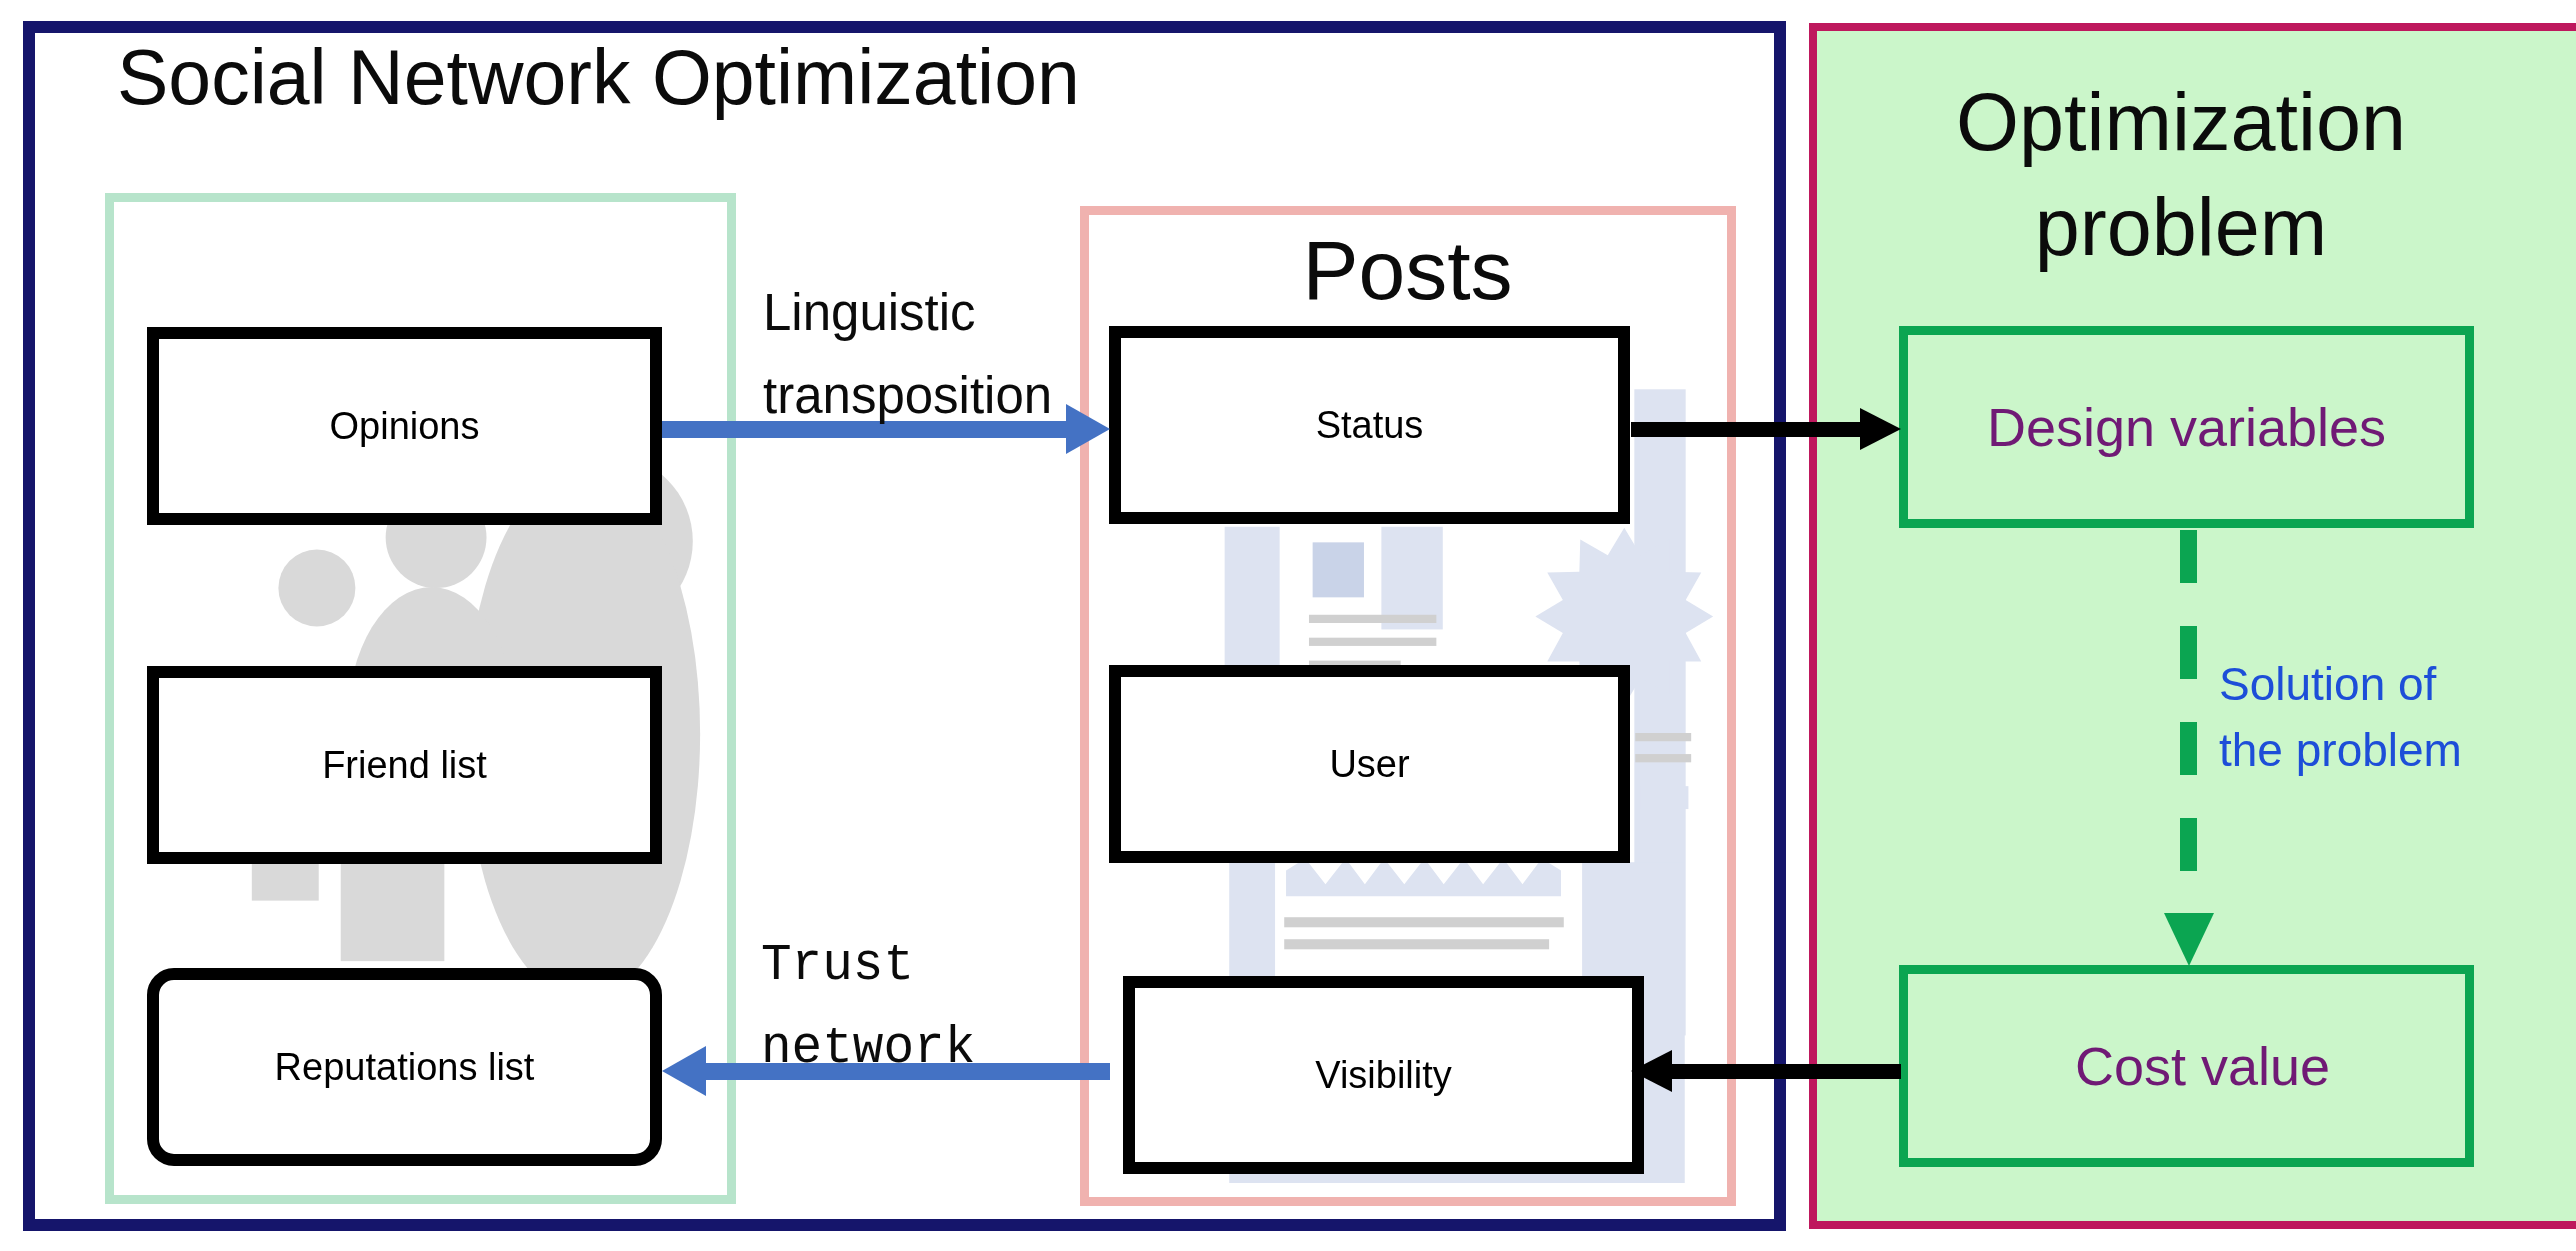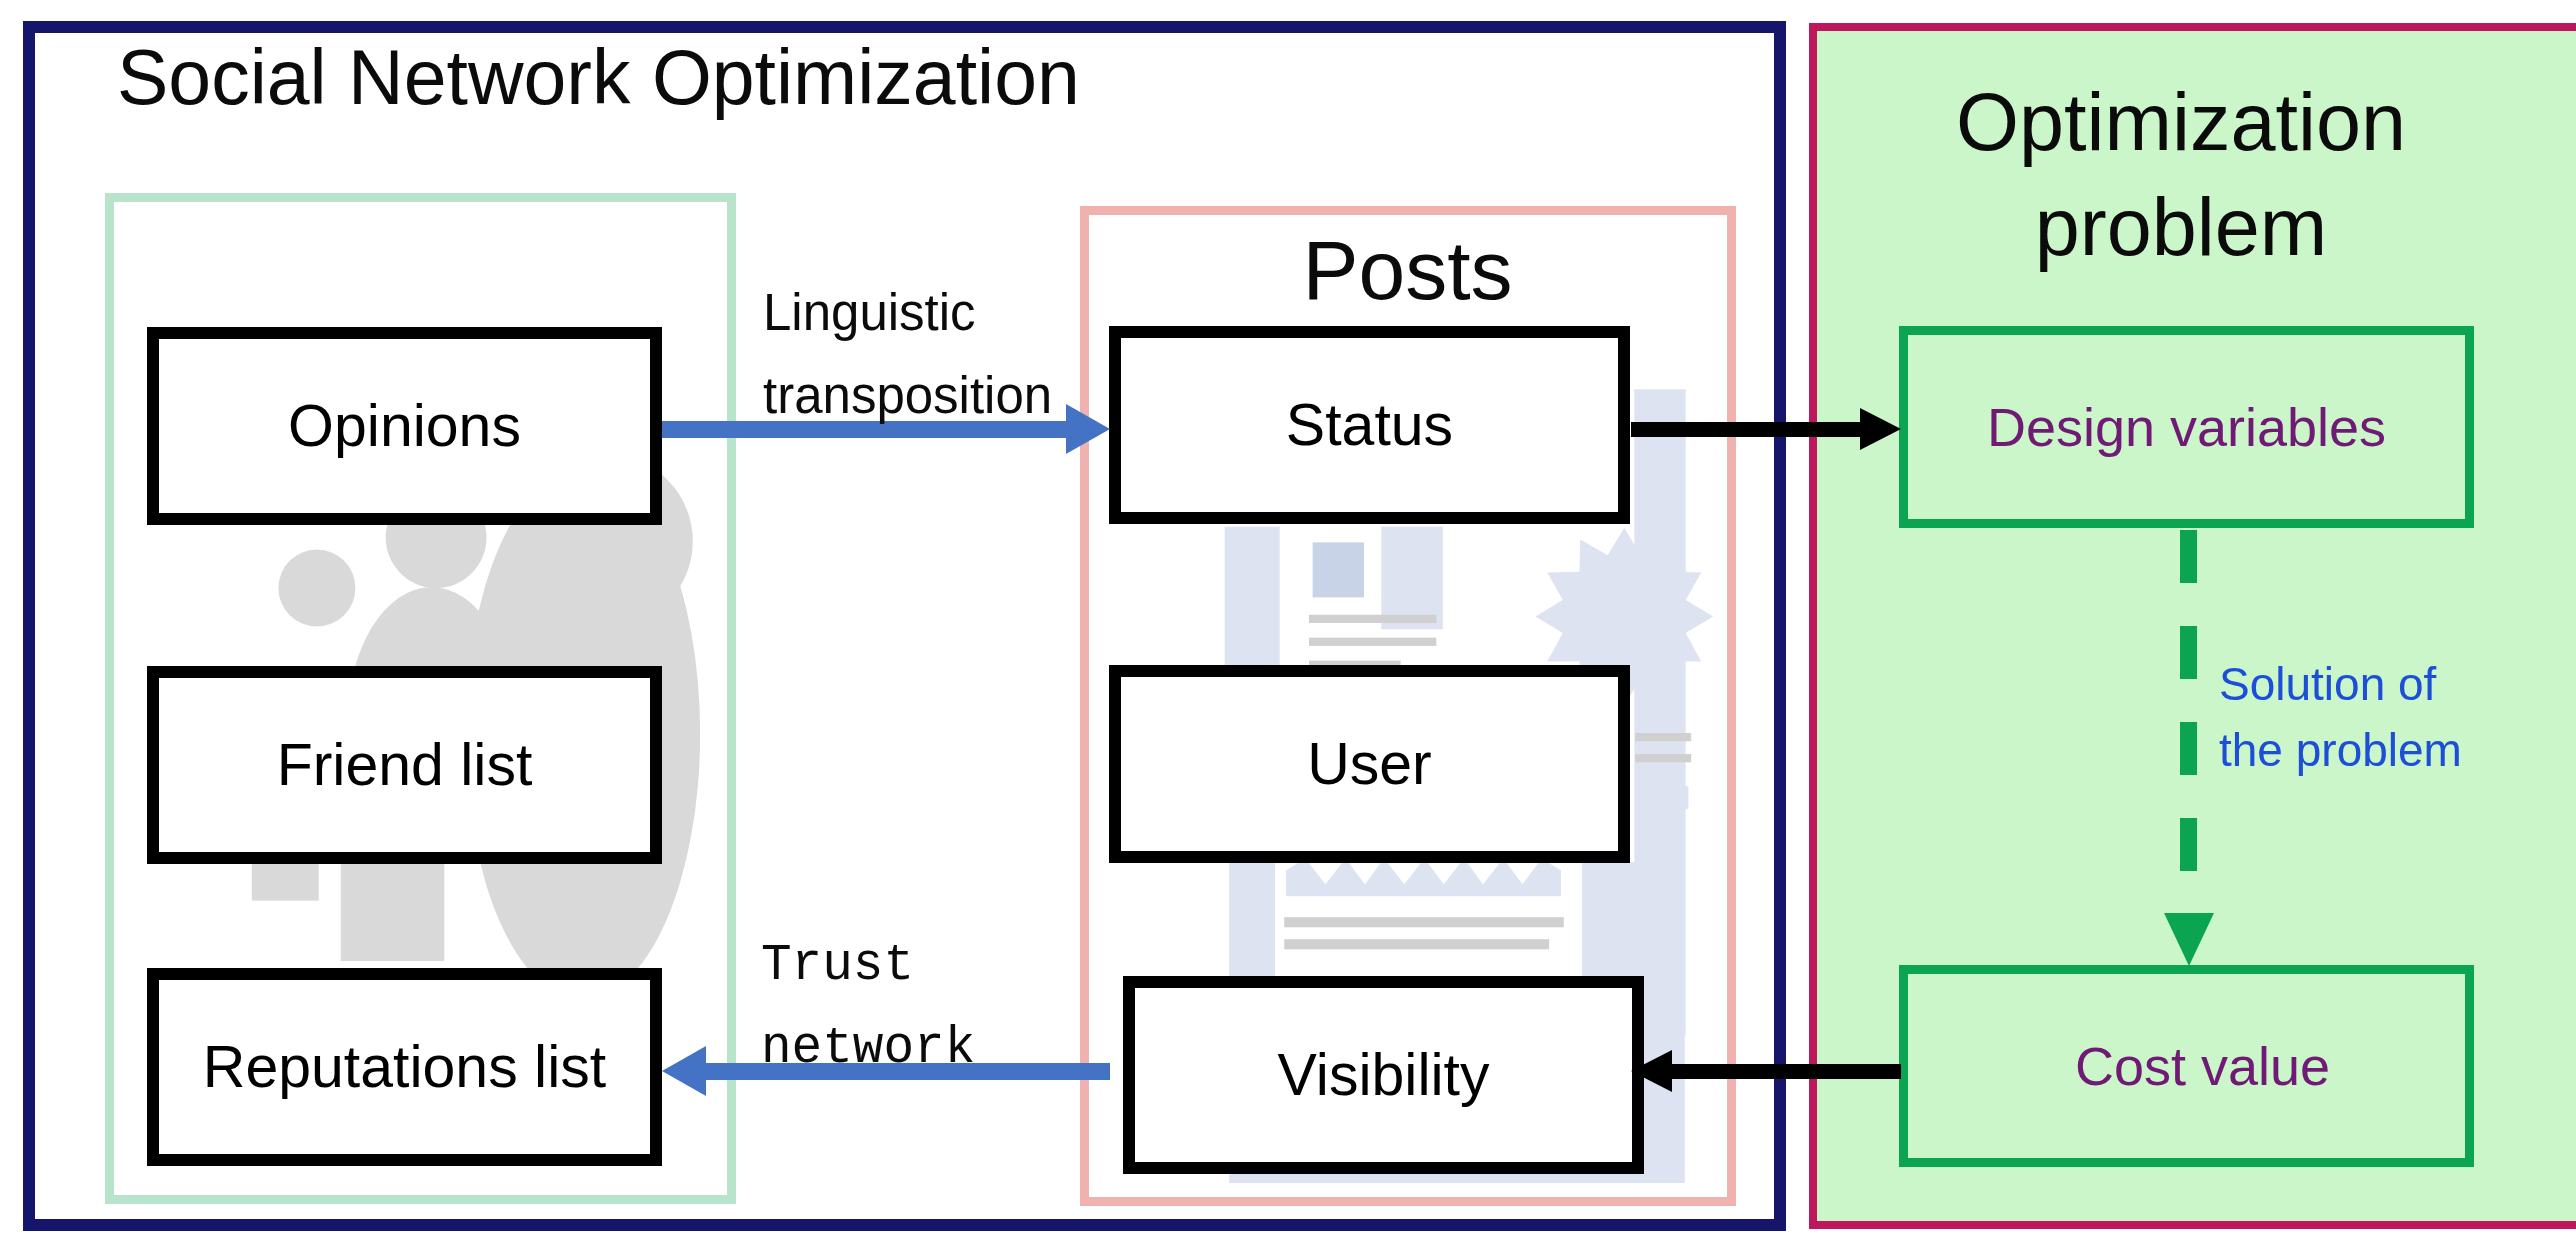--- a/index.html
+++ b/index.html
@@ -18,27 +18,27 @@
   .posts-panel{left:1080px;top:206px;width:656px;height:1000px;border:9.2px solid #f0b2af;background:#fff;}
   .opt-panel{left:1809px;top:23px;width:847px;height:1206px;border:8px solid #be185d;background:#cbf6ca;}
 
   .panel-heading{position:absolute;text-align:center;font-size:84px;color:#0b0b0b;}
   .users-heading{left:0;top:22px;width:613px;}
   .posts-heading{left:0;top:7.3px;width:637px;}
   .opt-heading{left:107px;top:39px;width:514px;font-size:81px;line-height:105px;}
 
   
   .wbox{position:absolute;box-sizing:border-box;background:#fff;border:12px solid #000;
-        display:flex;align-items:center;justify-content:center;font-size:59px;color:#000;}
+        display:flex;align-items:center;justify-content:center;font-size:38px;color:#000;}
   .gbox{position:absolute;box-sizing:border-box;background:#cbf6ca;border:9.2px solid #0ba551;
         display:flex;align-items:center;justify-content:center;font-size:54px;color:#701a75;}
   .users-panel .wbox{left:33px;width:515px;height:198px;}
   .posts-panel .wbox{left:20px;width:521px;height:198px;}
   .opt-panel .gbox{left:82px;width:575px;height:202px;}
-  .row1u{top:125px;} .row2u{top:464px;} .row3u{top:766px;}
+  .row1u{top:125px;} .row2u{top:464px;} .row3u{top:766px;border-radius:27px;}
   .row1p{top:111px;} .row2p{top:450px;} .row3p{top:761px;margin-left:14px;}
   .row1g{top:295px;} .row3g{top:934px;padding-left:32px;}
 
   
   .shaft{position:absolute;}
   .blue{background:#4472c4;}
   .blk{background:#000;}
   .head-right{position:absolute;width:0;height:0;border-top:25px solid transparent;border-bottom:25px solid transparent;}
   .head-left{position:absolute;width:0;height:0;border-top:25px solid transparent;border-bottom:25px solid transparent;}
   .bhead-right{position:absolute;width:0;height:0;border-top:21px solid transparent;border-bottom:21px solid transparent;}

